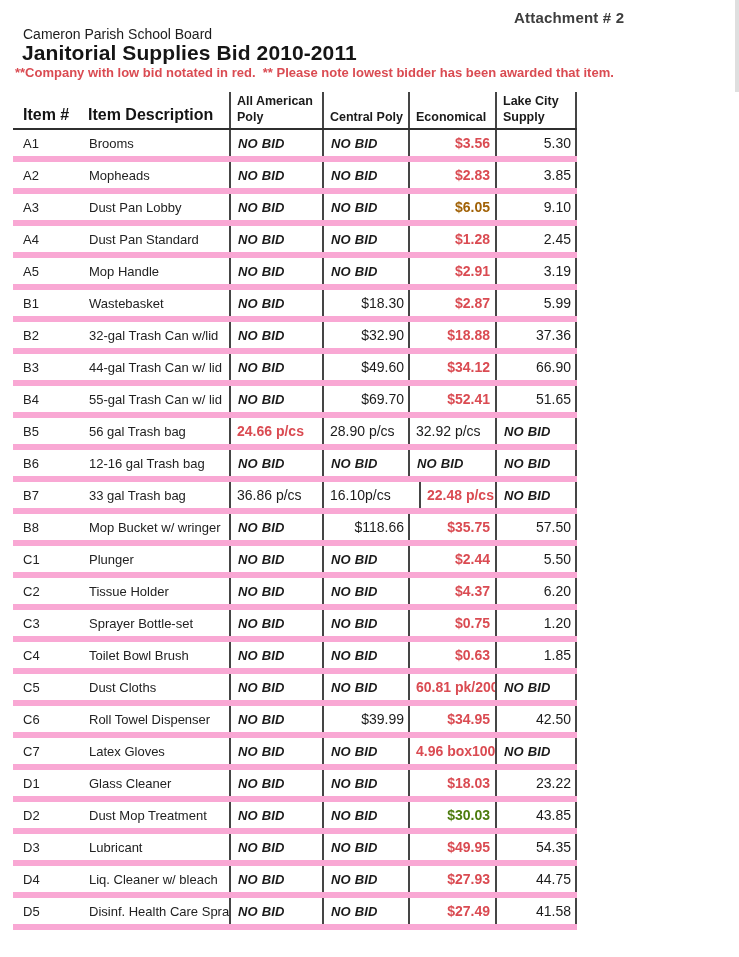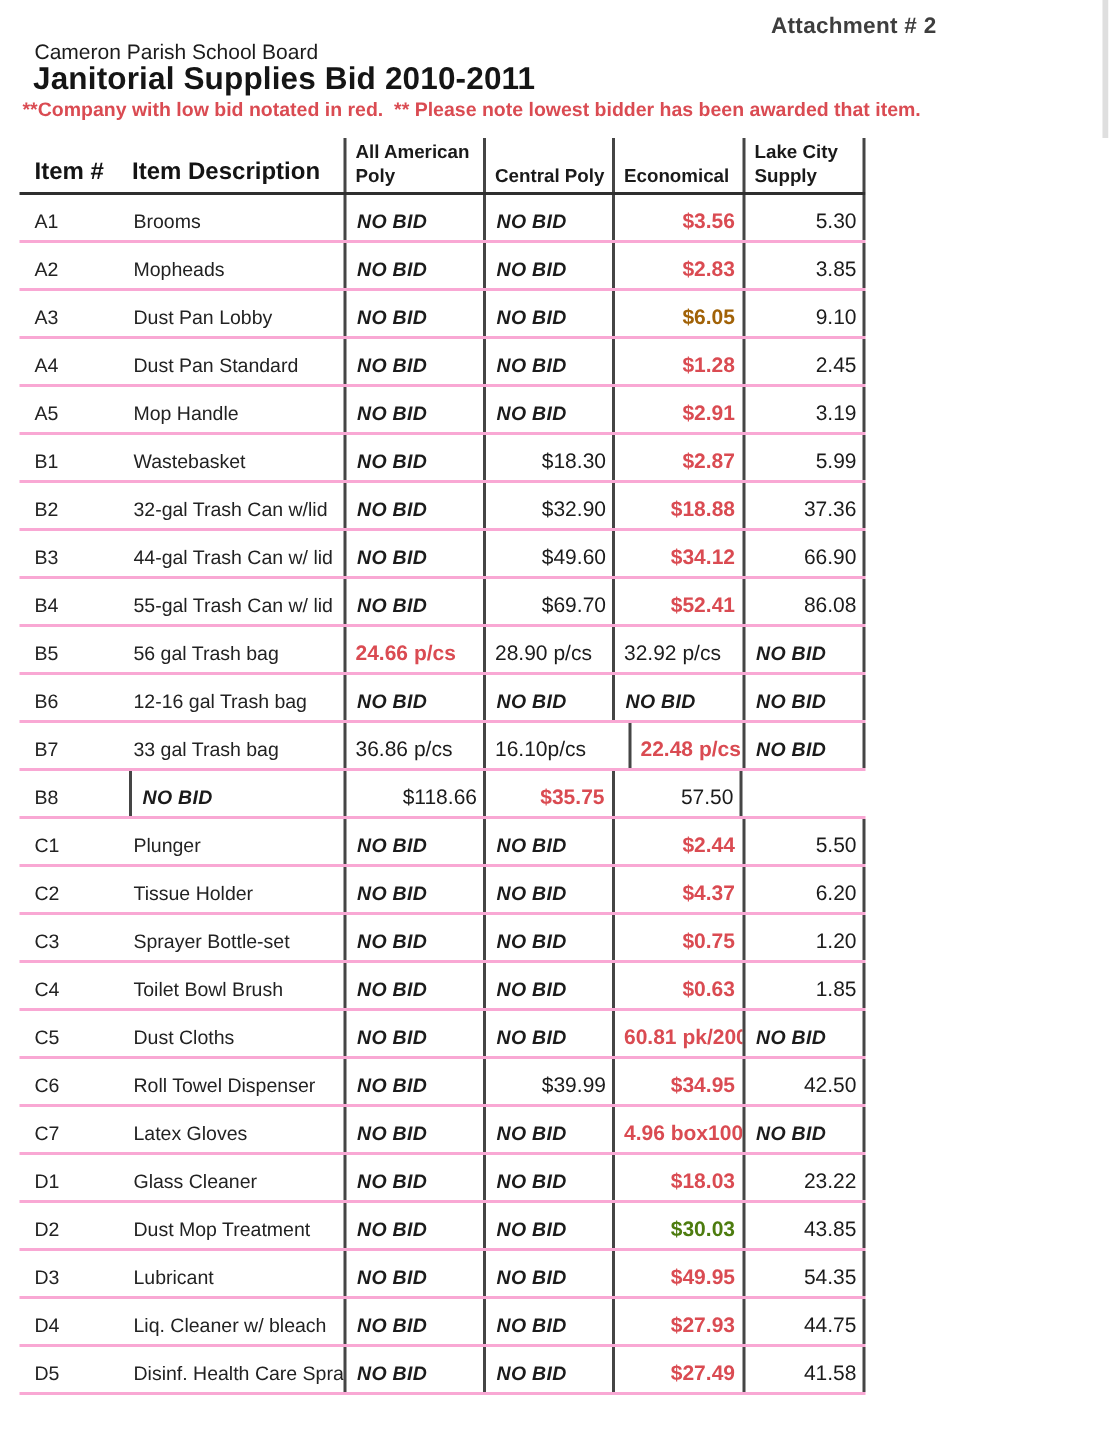--- a/index.html
+++ b/index.html
@@ -41,21 +41,21 @@
     display:grid;
     grid-template-columns:73px 143px 93px 86px 87px 82px;
     box-sizing:border-box;
   }
   .thead{
     height:38px;
     border-bottom:2.5px solid #2f2f2f;
   }
   .trow{
     height:32px;
-    border-bottom:2px solid #f9a8d4;
+    border-bottom:6px solid #f9a8d4;
   }
   .th,.td{
     display:flex;align-items:flex-end;
     box-sizing:border-box;
     overflow:hidden;white-space:nowrap;
   }
   .vline{border-left:2px solid #454545;}
   .vline-r{border-right:2px solid #454545;}
   .th{font-weight:bold;padding-bottom:4px;}
   .th-item{font-size:16px;padding-left:10px;color:#141414;}
@@ -153,21 +153,21 @@
         <div class="td vline num">$49.60</div>
         <div class="td vline red" style="color: rgb(218, 75, 82);">$34.12</div>
         <div class="td vline num vline-r">66.90</div>
       </div>
       <div class="trow">
         <div class="td item">B4</div>
         <div class="td desc">55-gal Trash Can w/ lid</div>
         <div class="td vline nobid">NO BID</div>
         <div class="td vline num">$69.70</div>
         <div class="td vline red" style="color: rgb(218, 75, 82);">$52.41</div>
-        <div class="td vline num vline-r">86.08</div>
+        <div class="td vline num vline-r">51.65</div>
       </div>
       <div class="trow">
         <div class="td item">B5</div>
         <div class="td desc">56 gal Trash bag</div>
         <div class="td vline unit-red" style="color: rgb(218, 75, 82);">24.66 p/cs</div>
         <div class="td vline unit">28.90 p/cs</div>
         <div class="td vline unit">32.92 p/cs</div>
         <div class="td vline nobid vline-r">NO BID</div>
       </div>
       <div class="trow">
@@ -181,20 +181,21 @@
       <div class="trow">
         <div class="td item">B7</div>
         <div class="td desc">33 gal Trash bag</div>
         <div class="td vline unit">36.86 p/cs</div>
         <div class="td vline unit">16.10p/cs</div>
         <div class="td vline unit-red" style="color: rgb(218, 75, 82); margin-left: 11px;">22.48 p/cs</div>
         <div class="td vline nobid vline-r">NO BID</div>
       </div>
       <div class="trow">
         <div class="td item">B8</div>
+        <div class="td desc">Mop Bucket w/ wringer</div>
         <div class="td vline nobid">NO BID</div>
         <div class="td vline num">$118.66</div>
         <div class="td vline red" style="color: rgb(218, 75, 82);">$35.75</div>
         <div class="td vline num vline-r">57.50</div>
       </div>
       <div class="trow">
         <div class="td item">C1</div>
         <div class="td desc">Plunger</div>
         <div class="td vline nobid">NO BID</div>
         <div class="td vline nobid">NO BID</div>

